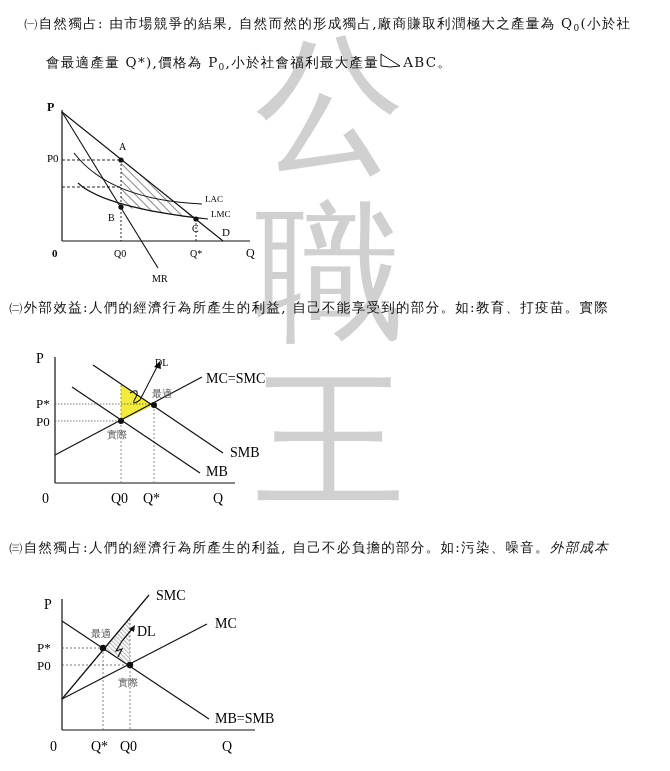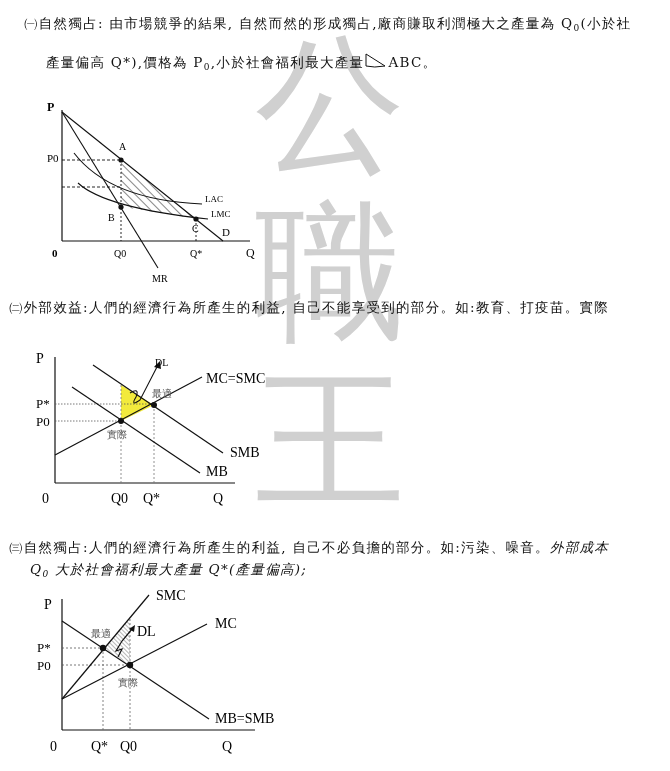--- a/index.html
+++ b/index.html
@@ -20,21 +20,21 @@
 
 <div class="watermark">
   <div>公</div>
   <div>職</div>
   <div>王</div>
 </div>
 
 <div class="para" style="left:24px; top:6px; line-height:34px;">
   <span>㈠</span><span>自然獨占:</span><span> 由市場競爭的結果, 自然而然的形成獨占,廠商賺取利潤極大之產量為 Q</span><sub>0</sub><span>(小於社</span>
   <span class="l2" style="padding-left:22px;">
-    <span>產量偏高 Q*),價格為 P</span><sub>0</sub><span>,小於社會福利最大產量</span><svg width="24" height="16" viewBox="0 0 24 16" style="vertical-align:-2px">
+    <span>會最適產量 Q*),價格為 P</span><sub>0</sub><span>,小於社會福利最大產量</span><svg width="24" height="16" viewBox="0 0 24 16" style="vertical-align:-2px">
         <path d="M2 1 L2 13 Q10 15 21 13 Z" fill="none" stroke="#111" stroke-width="1"></path>
       </svg><span>ABC。</span>
   </span>
 </div>
 
 <div class="diagram" style="left:30px; top:90px;">
   <svg width="250" height="200" viewBox="0 0 250 200">
     <defs>
       <pattern id="hatch1" patternUnits="userSpaceOnUse" width="6" height="6" patternTransform="rotate(-45)">
         <line x1="0" y1="0" x2="0" y2="6" stroke="#111" stroke-width="1"></line>
@@ -119,23 +119,20 @@
     <text x="77" y="93" font-size="10" fill="#555" font-family="DejaVu Sans, sans-serif">實際</text>
     <text x="12" y="158" font-size="14">0</text>
     <text x="81" y="158" font-size="14">Q0</text>
     <text x="113" y="158" font-size="14">Q*</text>
     <text x="183" y="158" font-size="14">Q</text>
   </svg>
 </div>
 
 <div class="para" style="left:9px; top:536px; line-height:22px;">
   <span>㈢</span><span>自然獨占:</span><span>人們的經濟行為所產生的利益, 自己不必負擔的部分。如:污染、噪音。</span><i>外部成本</i>
-  <span class="l2" style="padding-left:21px;">
-    <i><span>Q</span><sub>0</sub><span> 大於社會福利最大產量 Q*(產量偏高);</span></i>
-  </span>
 </div>
 
 <div class="diagram" style="left:30px; top:585px;">
   <svg width="280" height="185" viewBox="0 0 280 185">
     <defs>
       <pattern id="hatch3" patternUnits="userSpaceOnUse" width="3" height="3" patternTransform="rotate(-45)">
         <line x1="0" y1="0" x2="0" y2="3" stroke="#333" stroke-width="0.7"></line>
       </pattern>
     </defs>
 

